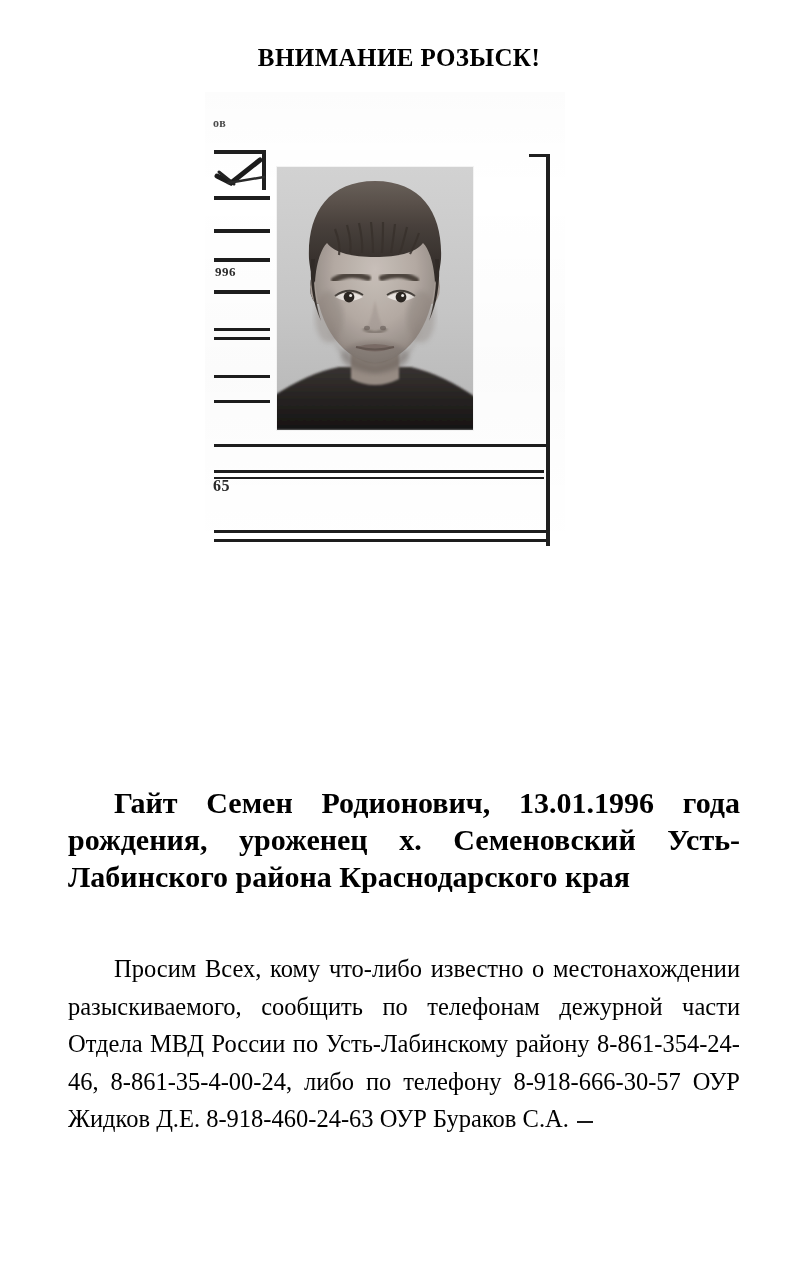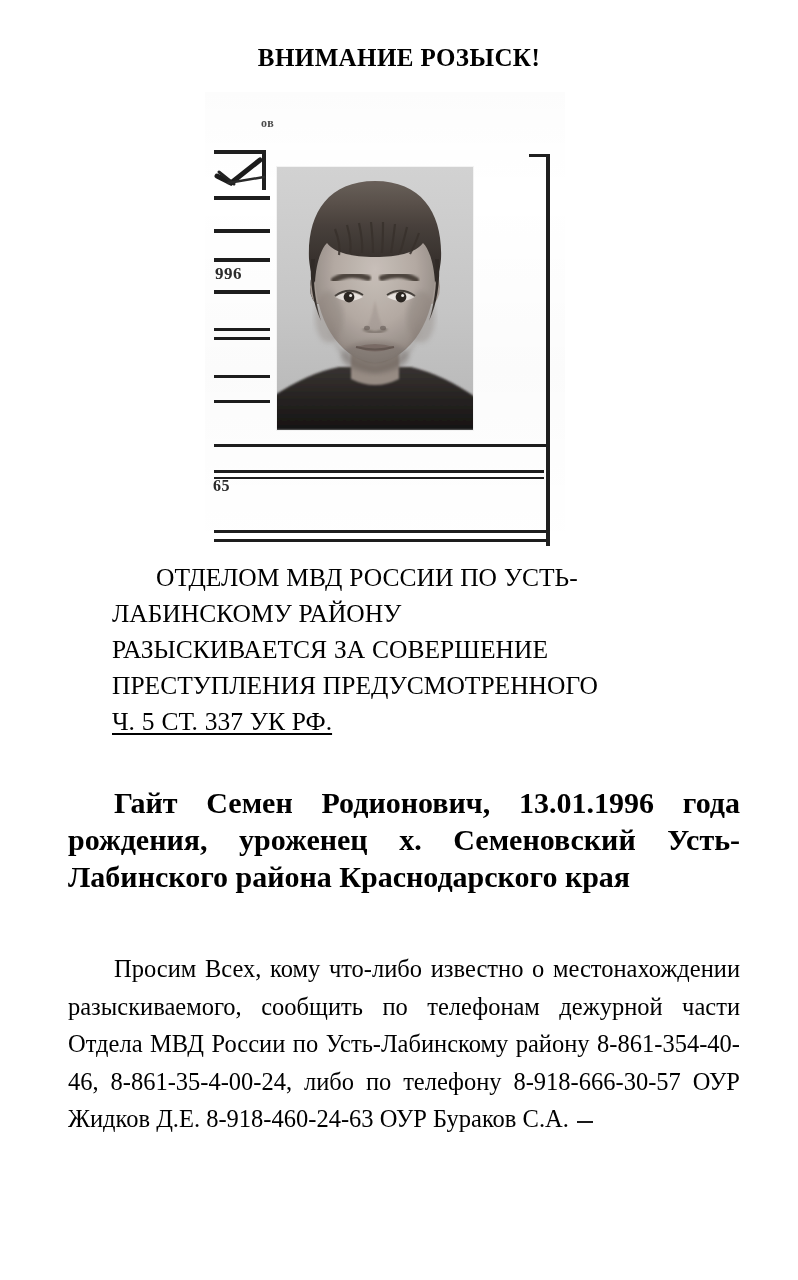--- a/index.html
+++ b/index.html
@@ -61,26 +61,25 @@
     font-family: "Liberation Serif", "DejaVu Serif", serif;
     font-weight: bold;
     color: #2b2b2b;
   }
   .frag-ov {
     left: 8px;
     top: 24px;
     font-size: 12px;
     letter-spacing: 0.5px;
     color: #4a4a4a;
-    margin-left: 48px;
   }
   .frag-996 {
     left: 10px;
     top: 172px;
-    font-size: 17px;
+    font-size: 13px;
     letter-spacing: 0.5px;
   }
   .frag-38 {
     left: 8px;
     top: 385px;
     font-size: 16px;
     letter-spacing: 0.5px;
   }
 
   
@@ -324,27 +323,20 @@
         <ellipse cx="98" cy="190" rx="34" ry="16" fill="#5f554f" opacity="0.3" filter="url(#softer)"></ellipse>
 
         <ellipse cx="52" cy="150" rx="14" ry="26" fill="#8b817a" opacity="0.35" filter="url(#softer)"></ellipse>
         <ellipse cx="144" cy="150" rx="14" ry="26" fill="#8b817a" opacity="0.35" filter="url(#softer)"></ellipse>
 
         <rect x="0" y="0" width="196" height="263" fill="#000" opacity="0.03"></rect>
       </svg>
     </div>
   </div>
 
-  <div class="textblock para-underlined">
-    <span class="force-justify">ОТДЕЛОМ МВД РОССИИ ПО УСТЬ-</span>
-    <span class="force-justify">ЛАБИНСКОМУ РАЙОНУ</span>
-    <span class="force-justify">РАЗЫСКИВАЕТСЯ ЗА СОВЕРШЕНИЕ</span>
-    <span class="force-justify">ПРЕСТУПЛЕНИЯ ПРЕДУСМОТРЕННОГО</span>
-    <span class="lastline">Ч. 5 СТ. 337 УК РФ.</span>
+
+  <div class="textblock para-bold">Гайт Семен Родионович, 13.01.1996 года рождения, уроженец х. Семеновский Усть-Лабинского района Краснодарского края</div>
+
+  <div class="textblock para-body">
+    <span>Просим Всех, кому что-либо известно о местонахождении разыскиваемого, сообщить по телефонам дежурной части Отдела МВД России по Усть-Лабинскому району 8-861-354-24-46, 8-861-35-4-00-24, либо по телефону 8-918-666-30-57 ОУР Жидков Д.Е. 8-918-460-24-63 ОУР Бураков С.А.</span><span class="trail-mark"></span>
   </div>
 
-  <div class="textblock para-bold">Гайт Семен Родионович, 13.01.1996 года рождения, уроженец х. Семеновский Усть-Лабинского района Краснодарского края</div>
-
-  <div class="textblock para-body">
-    <span>Просим Всех, кому что-либо известно о местонахождении разыскиваемого, сообщить по телефонам дежурной части Отдела МВД России по Усть-Лабинскому району 8-861-354-40-46, 8-861-35-4-00-24, либо по телефону 8-918-666-30-57 ОУР Жидков Д.Е. 8-918-460-24-63 ОУР Бураков С.А.</span><span class="trail-mark"></span>
-  </div>
-
 </div>
 
 </body></html>

